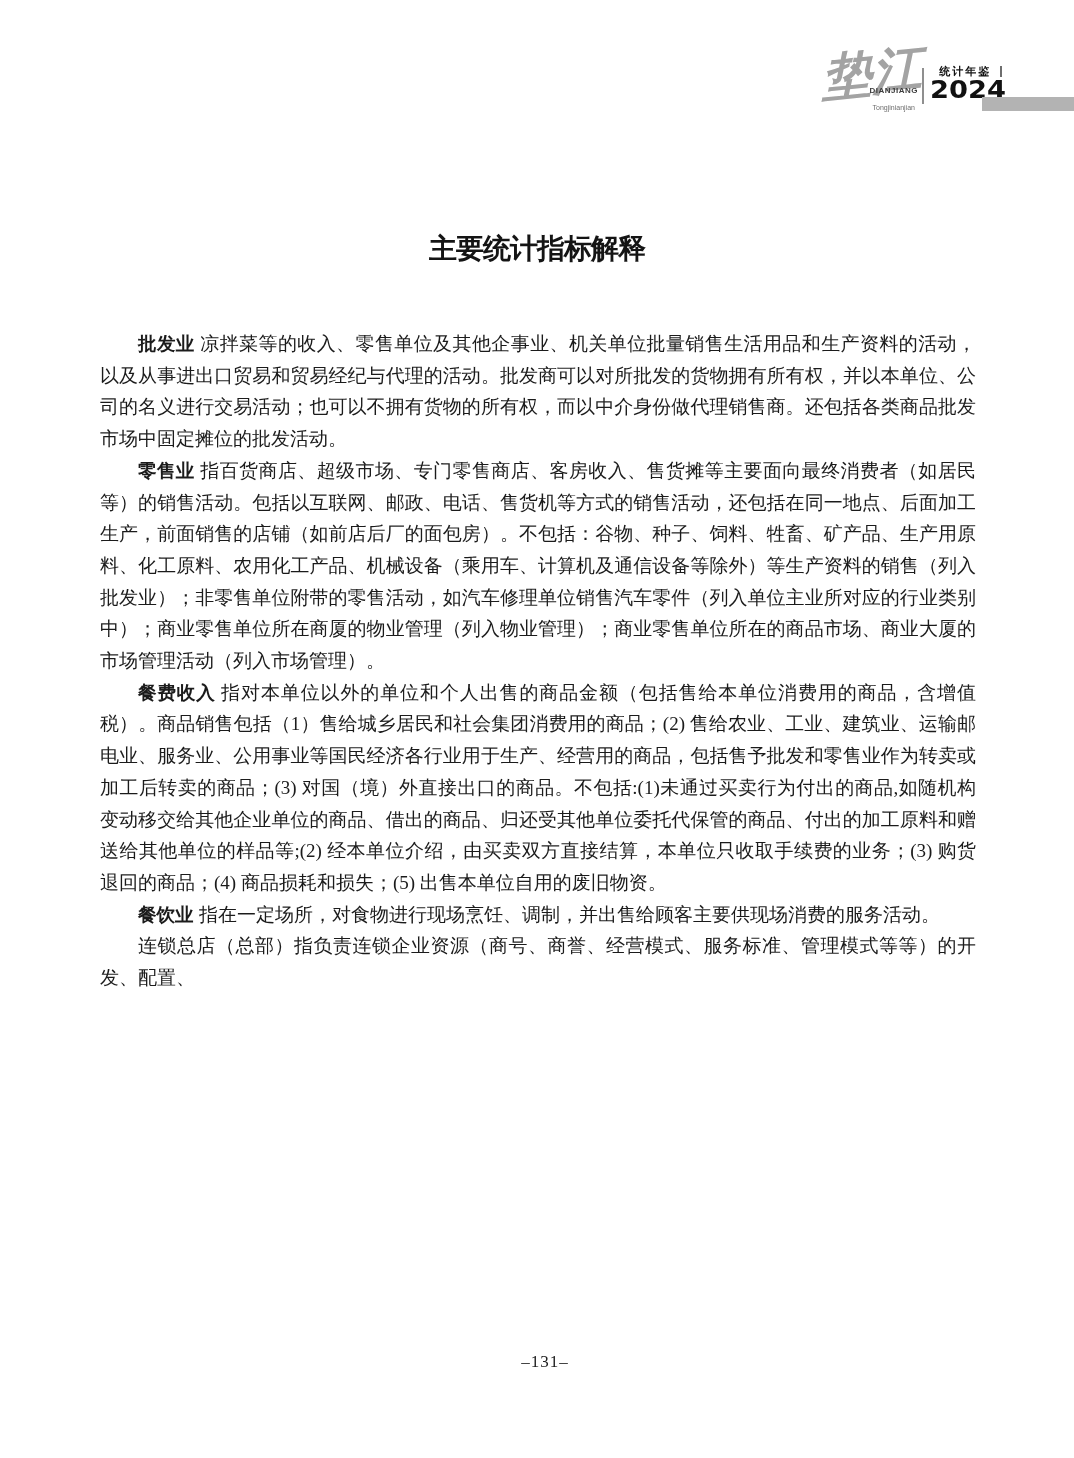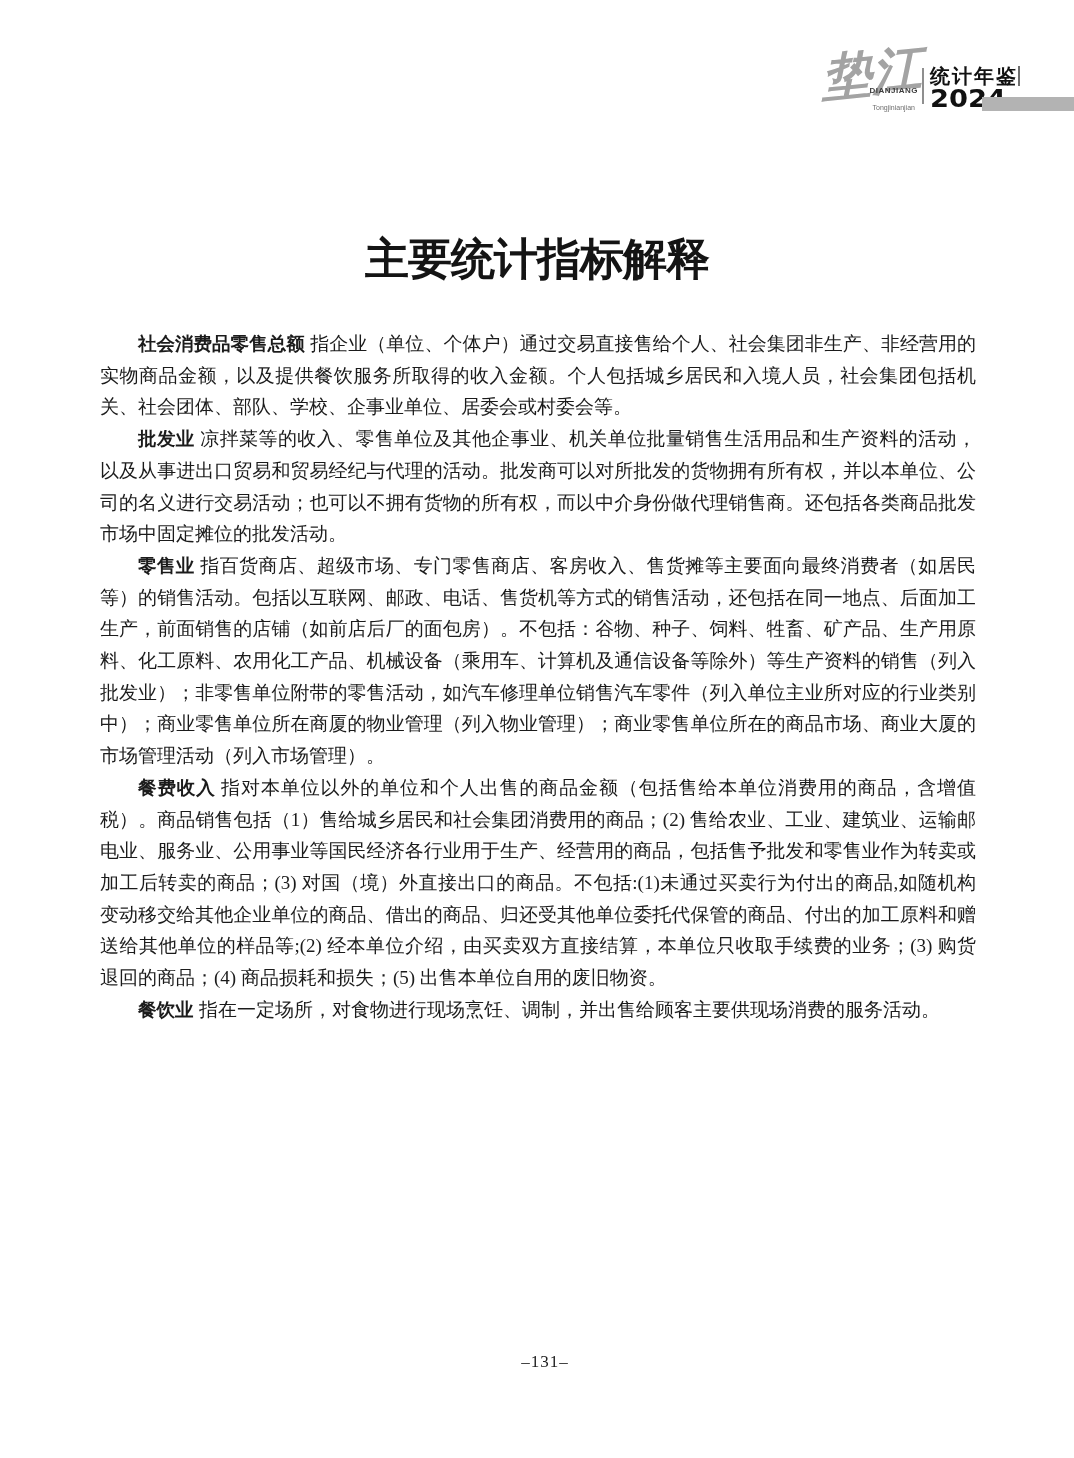--- a/index.html
+++ b/index.html
@@ -19,35 +19,35 @@
     color:#a3a3a3;transform:rotate(-6deg) skewX(-4deg);
     font-family:"DejaVu Serif",serif;white-space:nowrap;
   }
   .logo-sub{position:absolute;right:-8px;bottom:0;text-align:center;line-height:1.1;}
   .logo-sub .d1{font-family:"Liberation Sans",sans-serif;font-weight:700;font-size:8px;color:#3c3c3c;letter-spacing:.5px;}
   .logo-sub .d2{font-family:"Liberation Sans",sans-serif;font-size:7px;color:#6e6e6e;}
   .logo-divider{width:2px;background:#8f8f8f;height:36px;margin:16px 6px 0 12px;}
   .logo-right{display:flex;flex-direction:column;margin-top:14px;}
   .logo-yearbook{
     font-family:"Liberation Sans","DejaVu Sans",sans-serif;font-weight:900;
-    font-size:20px;letter-spacing:2px;line-height:1;color:#111;
+    font-size:11px;letter-spacing:2px;line-height:1;color:#111;
     border-right:2px solid #6e6e6e;padding-right:0;text-align:center;
   }
   .logo-year{
     font-family:"DejaVu Sans","Liberation Sans",sans-serif;font-weight:900;
     font-size:26px;line-height:.85;color:#111;letter-spacing:0px;
     transform:scale(1.05,.95);transform-origin:left top;margin-top:2px;
   }
   .header-bar{position:absolute;top:97px;left:982px;width:92px;height:14px;background:#b3b3b3;}
 
   
   .doc-title{
     position:absolute;top:230px;left:0;width:100%;text-align:center;
     font-family:"Liberation Sans","DejaVu Sans",sans-serif;
-    font-weight:600;font-size:44px;letter-spacing:-1px;color:#141414;
+    font-weight:600;font-size:28px;letter-spacing:-1px;color:#141414;
   }
 
   
   .body-text{
     position:absolute;top:328px;left:100px;width:876px;
     font-size:19px;line-height:31.7px;text-align:justify;
   }
   .body-text p{margin:0;text-indent:2em;}
   .para-term{
     font-weight:700;
@@ -79,30 +79,30 @@
       <span class="logo-yearbook">统计年鉴</span>
       <span class="logo-year">2024</span>
     </div>
   </div>
   <div class="header-bar"></div>
 
   <div class="doc-title">主要统计指标解释</div>
 
   <div class="body-text">
 
-      <p><b class="para-term">社会消费品零售总额</b><span>指企业（单位、个体户）通过交易直接售给个人、社会集团非生产、非经营用的实物商品金额，以及提供餐饮服务所取得的收入金额。个人包括城乡居民和入境人员，社会集团包括机关、社会团体、部队、学校、企事业单位、居委会或村委会等。</span></p>
 
       <p><b class="para-term">批发业</b><span>凉拌菜等的收入、零售单位及其他企事业、机关单位批量销售生活用品和生产资料的活动，以及从事进出口贸易和贸易经纪与代理的活动。批发商可以对所批发的货物拥有所有权，并以本单位、公司的名义进行交易活动；也可以不拥有货物的所有权，而以中介身份做代理销售商。还包括各类商品批发市场中固定摊位的批发活动。</span></p>
 
       <p><b class="para-term">零售业</b><span>指百货商店、超级市场、专门零售商店、客房收入、售货摊等主要面向最终消费者（如居民等）的销售活动。包括以互联网、邮政、电话、售货机等方式的销售活动，还包括在同一地点、后面加工生产，前面销售的店铺（如前店后厂的面包房）。不包括：谷物、种子、饲料、牲畜、矿产品、生产用原料、化工原料、农用化工产品、机械设备（乘用车、计算机及通信设备等除外）等生产资料的销售（列入批发业）；非零售单位附带的零售活动，如汽车修理单位销售汽车零件（列入单位主业所对应的行业类别中）；商业零售单位所在商厦的物业管理（列入物业管理）；商业零售单位所在的商品市场、商业大厦的市场管理活动（列入市场管理）。</span></p>
 
 
       <p><b class="para-term">餐费收入</b><span>指对本单位以外的单位和个人出售的商品金额（包括售给本单位消费用的商品，含增值税）。商品销售包括（1）售给城乡居民和社会集团消费用的商品；(2) 售给农业、工业、建筑业、运输邮电业、服务业、公用事业等国民经济各行业用于生产、经营用的商品，包括售予批发和零售业作为转卖或加工后转卖的商品；(3) 对国（境）外直接出口的商品。不包括:(1)未通过买卖行为付出的商品,如随机构变动移交给其他企业单位的商品、借出的商品、归还受其他单位委托代保管的商品、付出的加工原料和赠送给其他单位的样品等;(2) 经本单位介绍，由买卖双方直接结算，本单位只收取手续费的业务；(3) 购货退回的商品；(4) 商品损耗和损失；(5) 出售本单位自用的废旧物资。</span></p>
 
 
       <p><b class="para-term">餐饮业</b><span>指在一定场所，对食物进行现场烹饪、调制，并出售给顾客主要供现场消费的服务活动。</span></p>
 
 
+      <p><span>连锁总店（总部）指负责连锁企业资源（商号、商誉、经营模式、服务标准、管理模式等等）的开发、配置、</span></p>
     </div>
 
   <div class="page-number">–131–</div>
 
 </div>
 
 </body></html>

